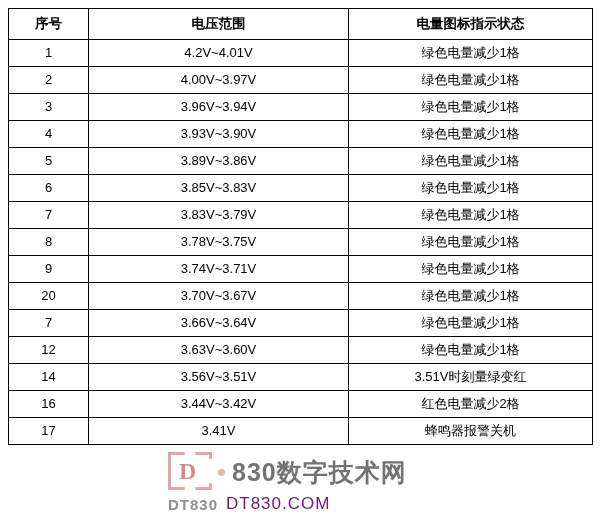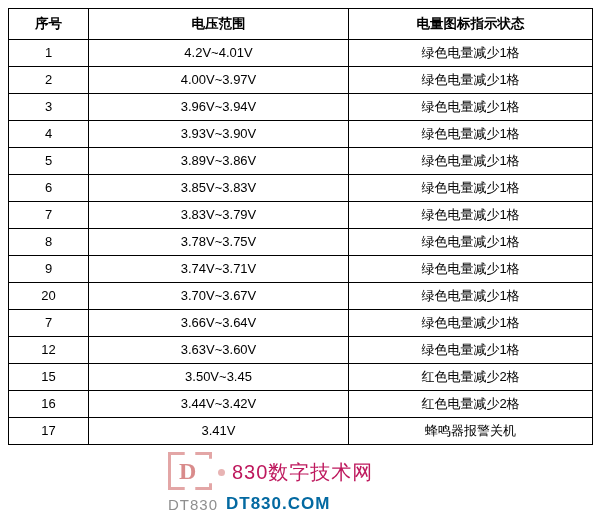--- a/index.html
+++ b/index.html
@@ -86,44 +86,44 @@
   }
   .wm-dot {
     width: 7px;
     height: 7px;
     border-radius: 50%;
     background: #e8b4b4;
     margin: 0 7px 0 4px;
     flex: 0 0 7px;
   }
   .wm-title {
-    font-size: 20px;
-    font-weight: normal;
-    color: #be185d;
+    font-size: 25px;
+    font-weight: bold;
+    color: #737373;
     letter-spacing: 1px;
     line-height: 30px;
     white-space: nowrap;
   }
   .wm-sub {
     margin-top: 2px;
     display: flex;
     align-items: center;
   }
   .wm-brand {
     font-size: 15px;
-    font-weight: normal;
+    font-weight: bold;
     color: #8f8f8f;
     letter-spacing: 1px;
     width: 52px;
     flex: 0 0 52px;
   }
   .wm-url {
     font-size: 17px;
-    font-weight: bold;
-    color: #0369a1;
+    font-weight: normal;
+    color: #701a75;
     letter-spacing: 1px;
     margin-left: 6px;
   }
 </style>
 </head>
 <body>
 
 <div class="table-wrap">
   <table class="data-table">
     <colgroup>
@@ -193,23 +193,23 @@
         <td>7</td>
         <td>3.66V~3.64V</td>
         <td>绿色电量减少1格</td>
       </tr>
       <tr>
         <td>12</td>
         <td>3.63V~3.60V</td>
         <td>绿色电量减少1格</td>
       </tr>
       <tr>
-        <td>15</td>
-        <td>3.50V~3.45</td>
-        <td>红色电量减少2格</td>
+        <td>14</td>
+        <td>3.56V~3.51V</td>
+        <td>3.51V时刻量绿变红</td>
       </tr>
       <tr>
         <td>16</td>
         <td>3.44V~3.42V</td>
         <td>红色电量减少2格</td>
       </tr>
       <tr>
         <td>17</td>
         <td>3.41V</td>
         <td>蜂鸣器报警关机</td>

